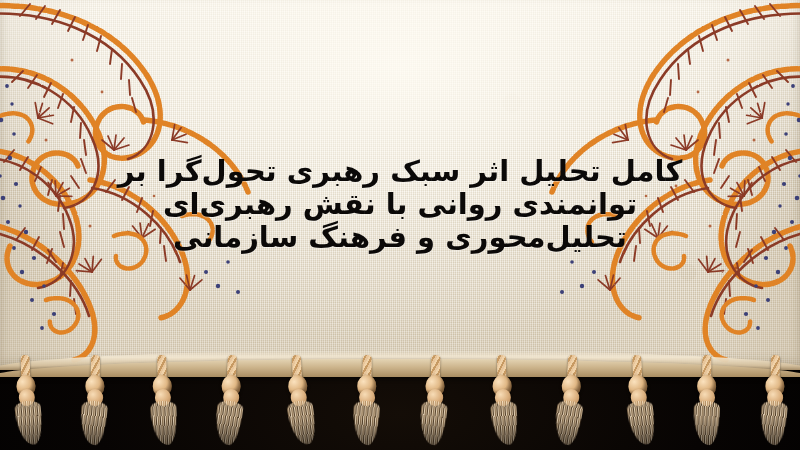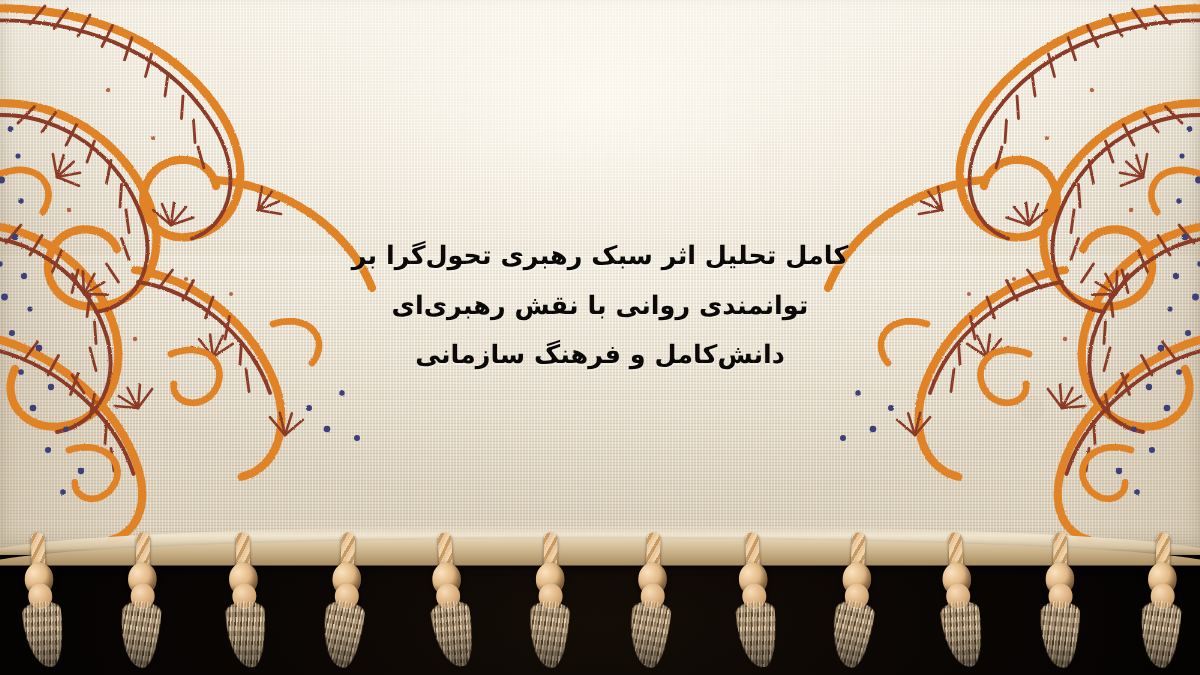--- a/index.html
+++ b/index.html
@@ -119,21 +119,21 @@
   }
 
   
   .title-block{
     position:absolute;left:0;top:155px;width:800px;
     text-align:center;
     direction:rtl;
   }
   .title-line{
     font-family:"DejaVu Sans","Liberation Sans",sans-serif;
-    font-size:17px;
+    font-size:29px;
     font-weight:bold;
     line-height:33px;
     color:#0b0908;
     letter-spacing:0px;
     text-shadow:0 1px 0 rgba(255,255,255,.35);
     white-space:nowrap;
   }
 </style>
 </head>
 <body>
@@ -574,16 +574,16 @@
         <div class="t-cord"></div>
         <div class="t-knot"></div>
         <div class="t-knot2"></div>
         <div class="t-skirt" style="transform:rotate(3deg)"></div>
       </div>
     </div>
 
   <div class="title-block">
     <div class="title-line">کامل تحلیل اثر سبک رهبری تحول‌گرا بر</div>
     <div class="title-line">توانمندی روانی با نقش رهبری‌ای</div>
-    <div class="title-line">دانش‌کامل و فرهنگ سازمانی</div>
+    <div class="title-line">تحلیل‌محوری و فرهنگ سازمانی</div>
   </div>
 
 </div>
 
 </body></html>

